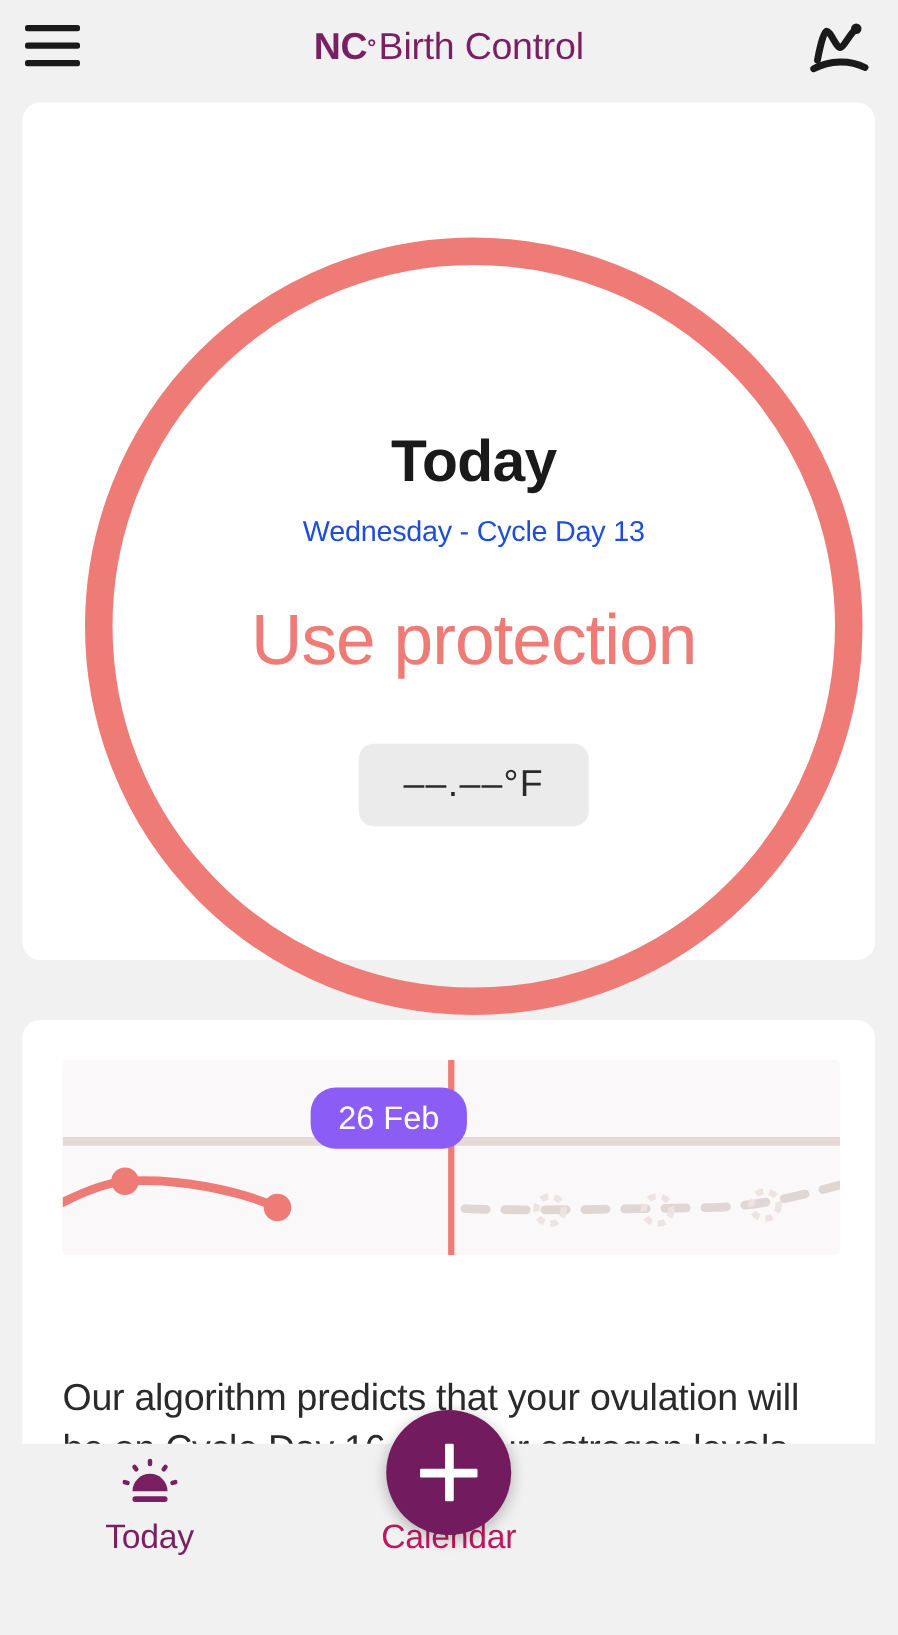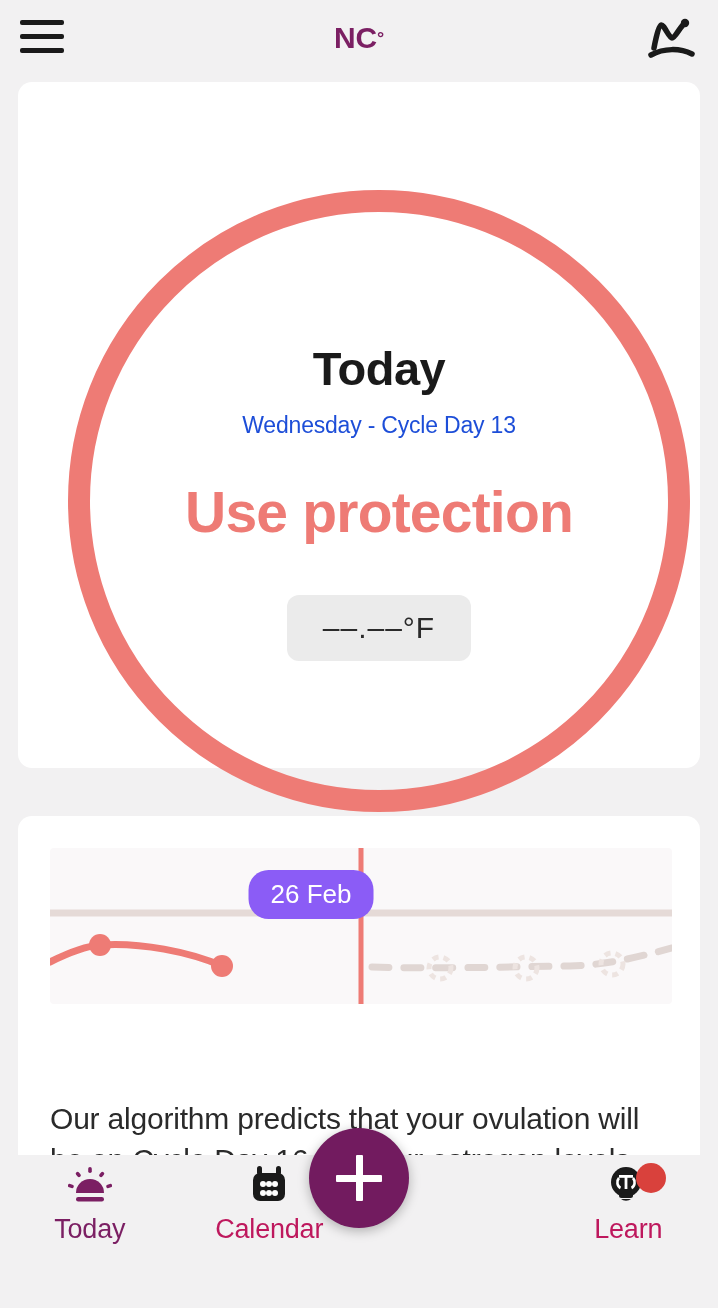--- a/index.html
+++ b/index.html
@@ -42,21 +42,21 @@
     position:absolute; left:50px; top:108px; width:622px; height:622px;
     border-radius:50%; border:22px solid #EE7B75; background:transparent;
   }
   .ring-inner {
     position:absolute; left:50px; top:108px; width:622px; height:622px;
     display:flex; flex-direction:column; align-items:center; justify-content:center;
   }
   .today-title { font-size:47px; font-weight:700; color:#1A1A1A; letter-spacing:-0.5px; }
   .today-sub { font-size:23px; color:#1d4ed8; margin-top:16px; letter-spacing:-0.2px; }
   .today-status {
-    font-size:57px; font-weight:700; color:#EE7B75; letter-spacing:-0.8px; margin-top:40px;
+    font-size:57px; font-weight:400; color:#EE7B75; letter-spacing:-0.8px; margin-top:40px;
   }
   .temp-pill {
     margin-top:50px; background:#EBEBEB; border-radius:12px;
     padding:16px 36px; font-size:30px; color:#2A2A2A; letter-spacing:1px;
     display:inline-block;
   }
 
   
   #ovulation-card { left:18px; top:816px; width:682px; height:420px; overflow:hidden; }
   .chart-box {
@@ -112,20 +112,21 @@
   <div class="header">
     <div class="hamburger">
       <span></span>
       <span></span>
       <span></span>
     </div>
 
     <div class="brand">
       <span class="nc">NC</span>
         <span class="deg">°</span>
+        <span class="bc">Birth Control</span>
     </div>
 
     <div class="chart-icon">
       <svg viewBox="0 0 58 58" width="58" height="58" aria-hidden="true">
         <path d="M12 40 C12 40 16 18 19 17 C22 16 27 30 30 30 C33 30 38 19 42 16" fill="none" stroke="#1A1A1A" stroke-width="5.5" stroke-linecap="round" stroke-linejoin="round"></path>
         <circle cx="43" cy="15" r="4.2" fill="#1A1A1A"></circle>
         <path d="M9 47 C22 40 38 40 50 46" fill="none" stroke="#1A1A1A" stroke-width="5.5" stroke-linecap="round"></path>
       </svg>
     </div>
   </div>
@@ -195,35 +196,20 @@
           <circle cx="22" cy="28" r="3" fill="#FFFFFF"></circle>
           <circle cx="28" cy="28" r="3" fill="#FFFFFF"></circle>
         </svg>
       </div>
       <div class="nav-label">Calendar</div>
     </div>
 
     <div class="nav-spacer"></div>
 
 
-    <div class="nav-item">
-      <div class="ico">
-        <svg viewBox="0 0 44 42" width="44" height="42" aria-hidden="true">
-          <circle cx="20" cy="17" r="15" fill="#1A1A1A"></circle>
-          <rect x="13" y="28" width="14" height="5" rx="2.5" fill="#1A1A1A"></rect>
-          <path d="M15 34 A6 4 0 0 0 25 34 Z" fill="#1A1A1A"></path>
-          <rect x="18.6" y="10" width="2.8" height="14" fill="#FFFFFF"></rect>
-          <rect x="13" y="10" width="14" height="2.8" fill="#FFFFFF"></rect>
-          <path d="M13 13 A5 6 0 0 0 14.5 23" fill="none" stroke="#FFFFFF" stroke-width="2.6"></path>
-          <path d="M27 13 A5 6 0 0 1 25.5 23" fill="none" stroke="#FFFFFF" stroke-width="2.6"></path>
-        </svg>
-        <span class="badge-dot"></span>
-      </div>
-      <div class="nav-label">Learn</div>
-    </div>
 
     <div class="fab">
       <span class="plus-h"></span>
       <span class="plus-v"></span>
     </div>
   </div>
 
 </div>
 
 </body></html>

